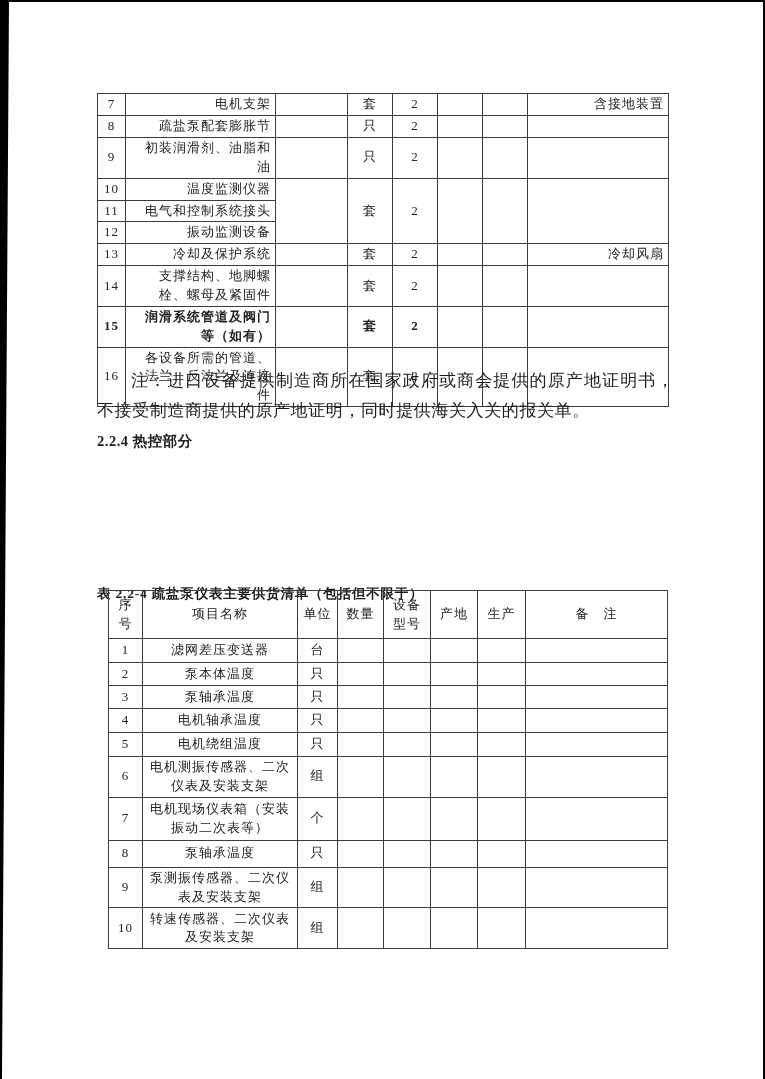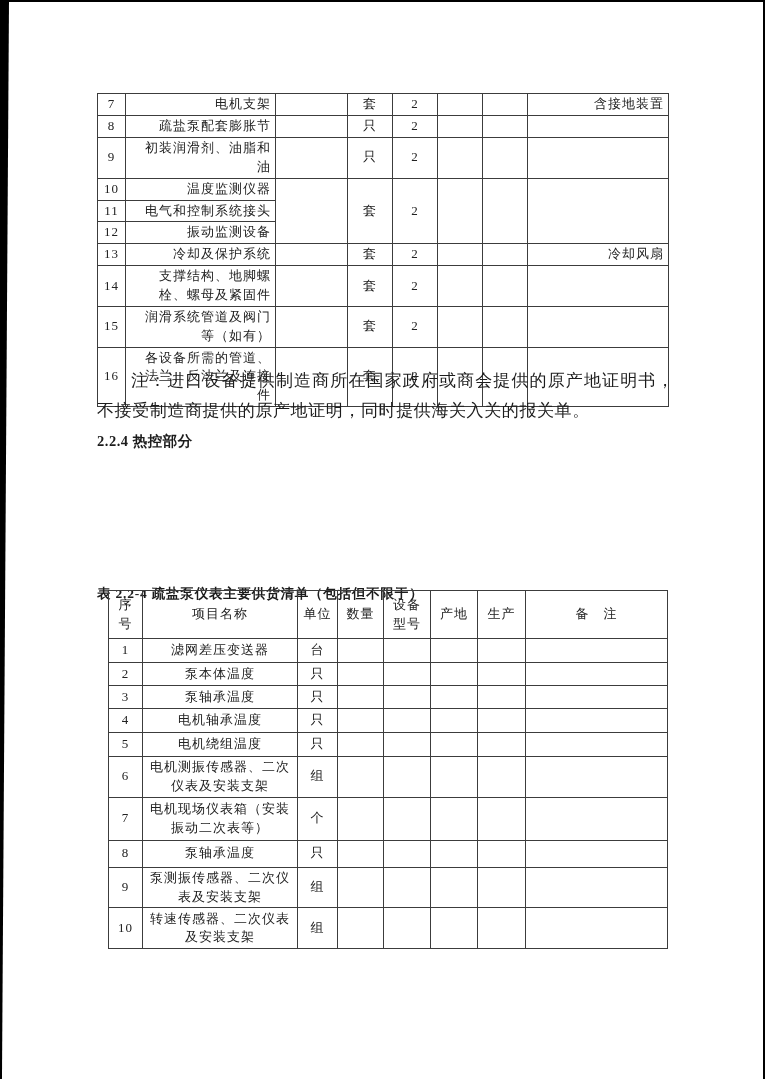--- a/index.html
+++ b/index.html
@@ -138,21 +138,21 @@
         <tr style="height: 40px;">
           <td>14</td>
           <td class="al">支撑结构、地脚螺栓、螺母及紧固件</td>
           <td></td>
           <td>套</td>
           <td>2</td>
           <td></td>
           <td></td>
           <td class="al"></td>
         </tr>
-        <tr style="height: 38px;">
+        <tr style="height: 38px; font-weight: bold;">
           <td>15</td>
           <td class="al">润滑系统管道及阀门等（如有）</td>
           <td></td>
           <td>套</td>
           <td>2</td>
           <td></td>
           <td></td>
           <td class="al"></td>
         </tr>
         <tr style="height: 43px;">

